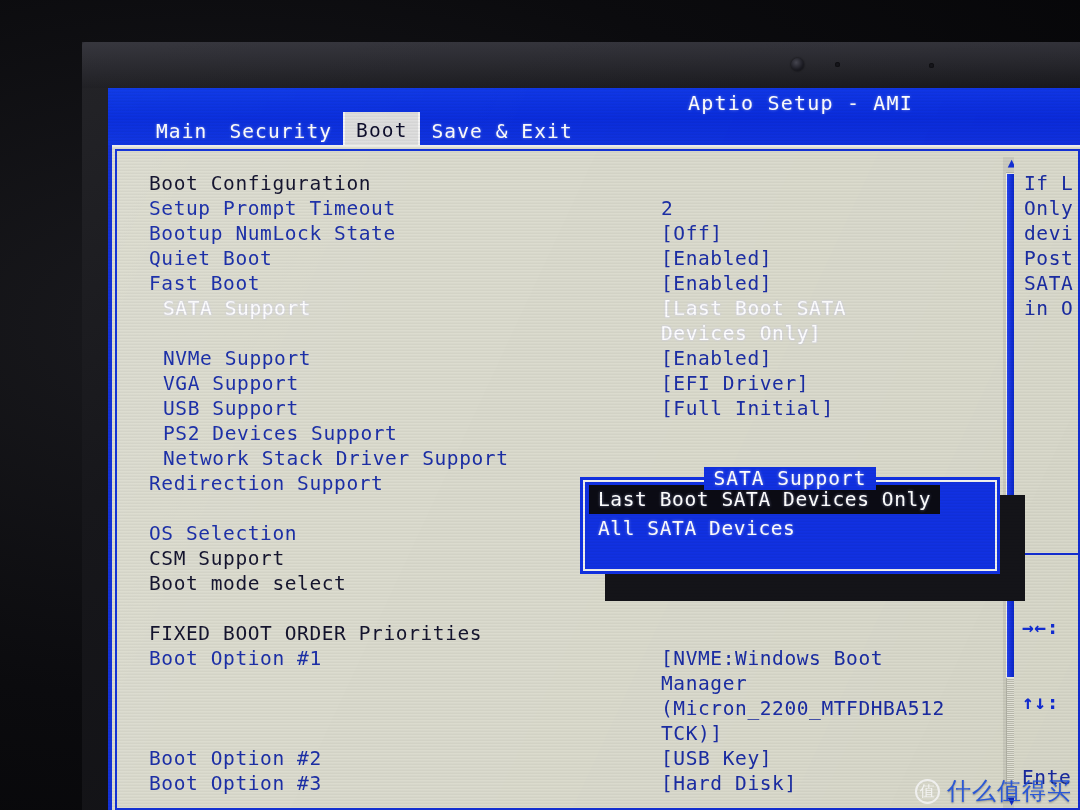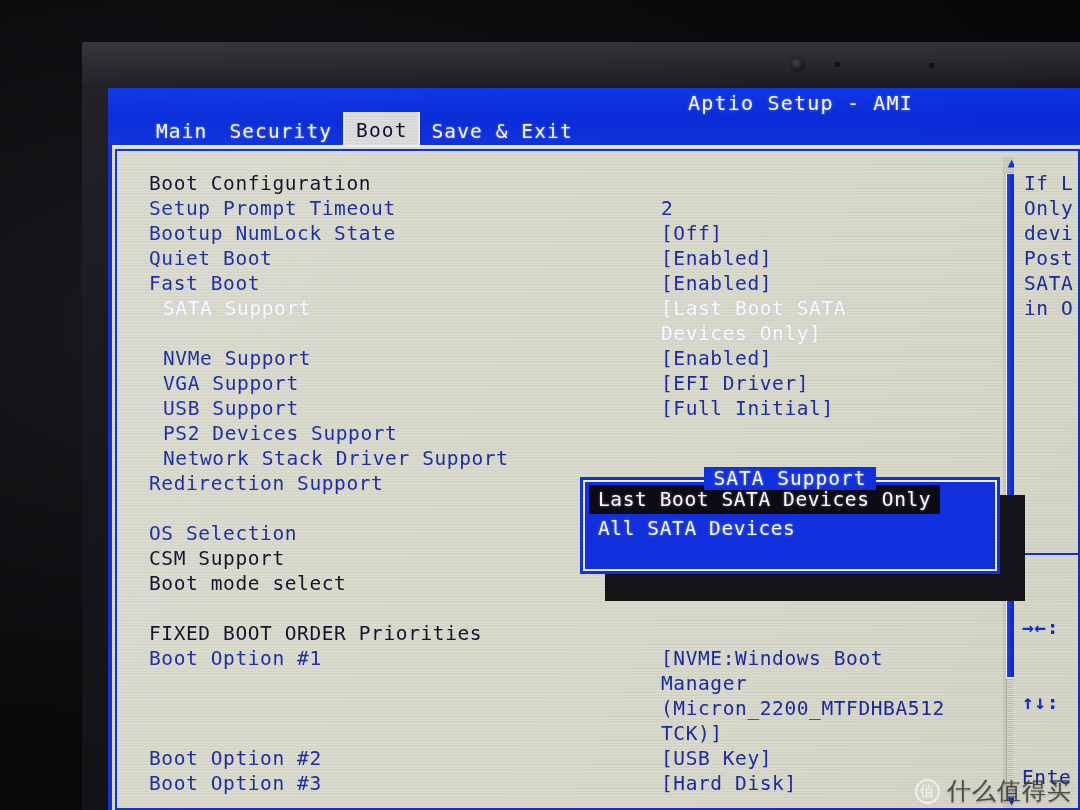--- a/index.html
+++ b/index.html
@@ -269,21 +269,21 @@
     width: 25px; height: 25px;
     border-radius: 50%;
     border: 2px solid #f2f2f2;
     color: #f7f7f7;
     font-size: 15px;
     line-height: 21px;
     text-align: center;
     font-family: "DejaVu Sans", sans-serif;
   }
   .wm-text {
-    color: #404040;
+    color: #1d4ed8;
     font-size: 24px;
     font-family: "DejaVu Sans", sans-serif;
     letter-spacing: 1px;
     text-shadow: 0 1px 2px rgba(0,0,0,.35);
   }
 
   
   .screen-edge-l {
     position: absolute; left: 0; top: 57px;
     width: 4px; height: 665px;

